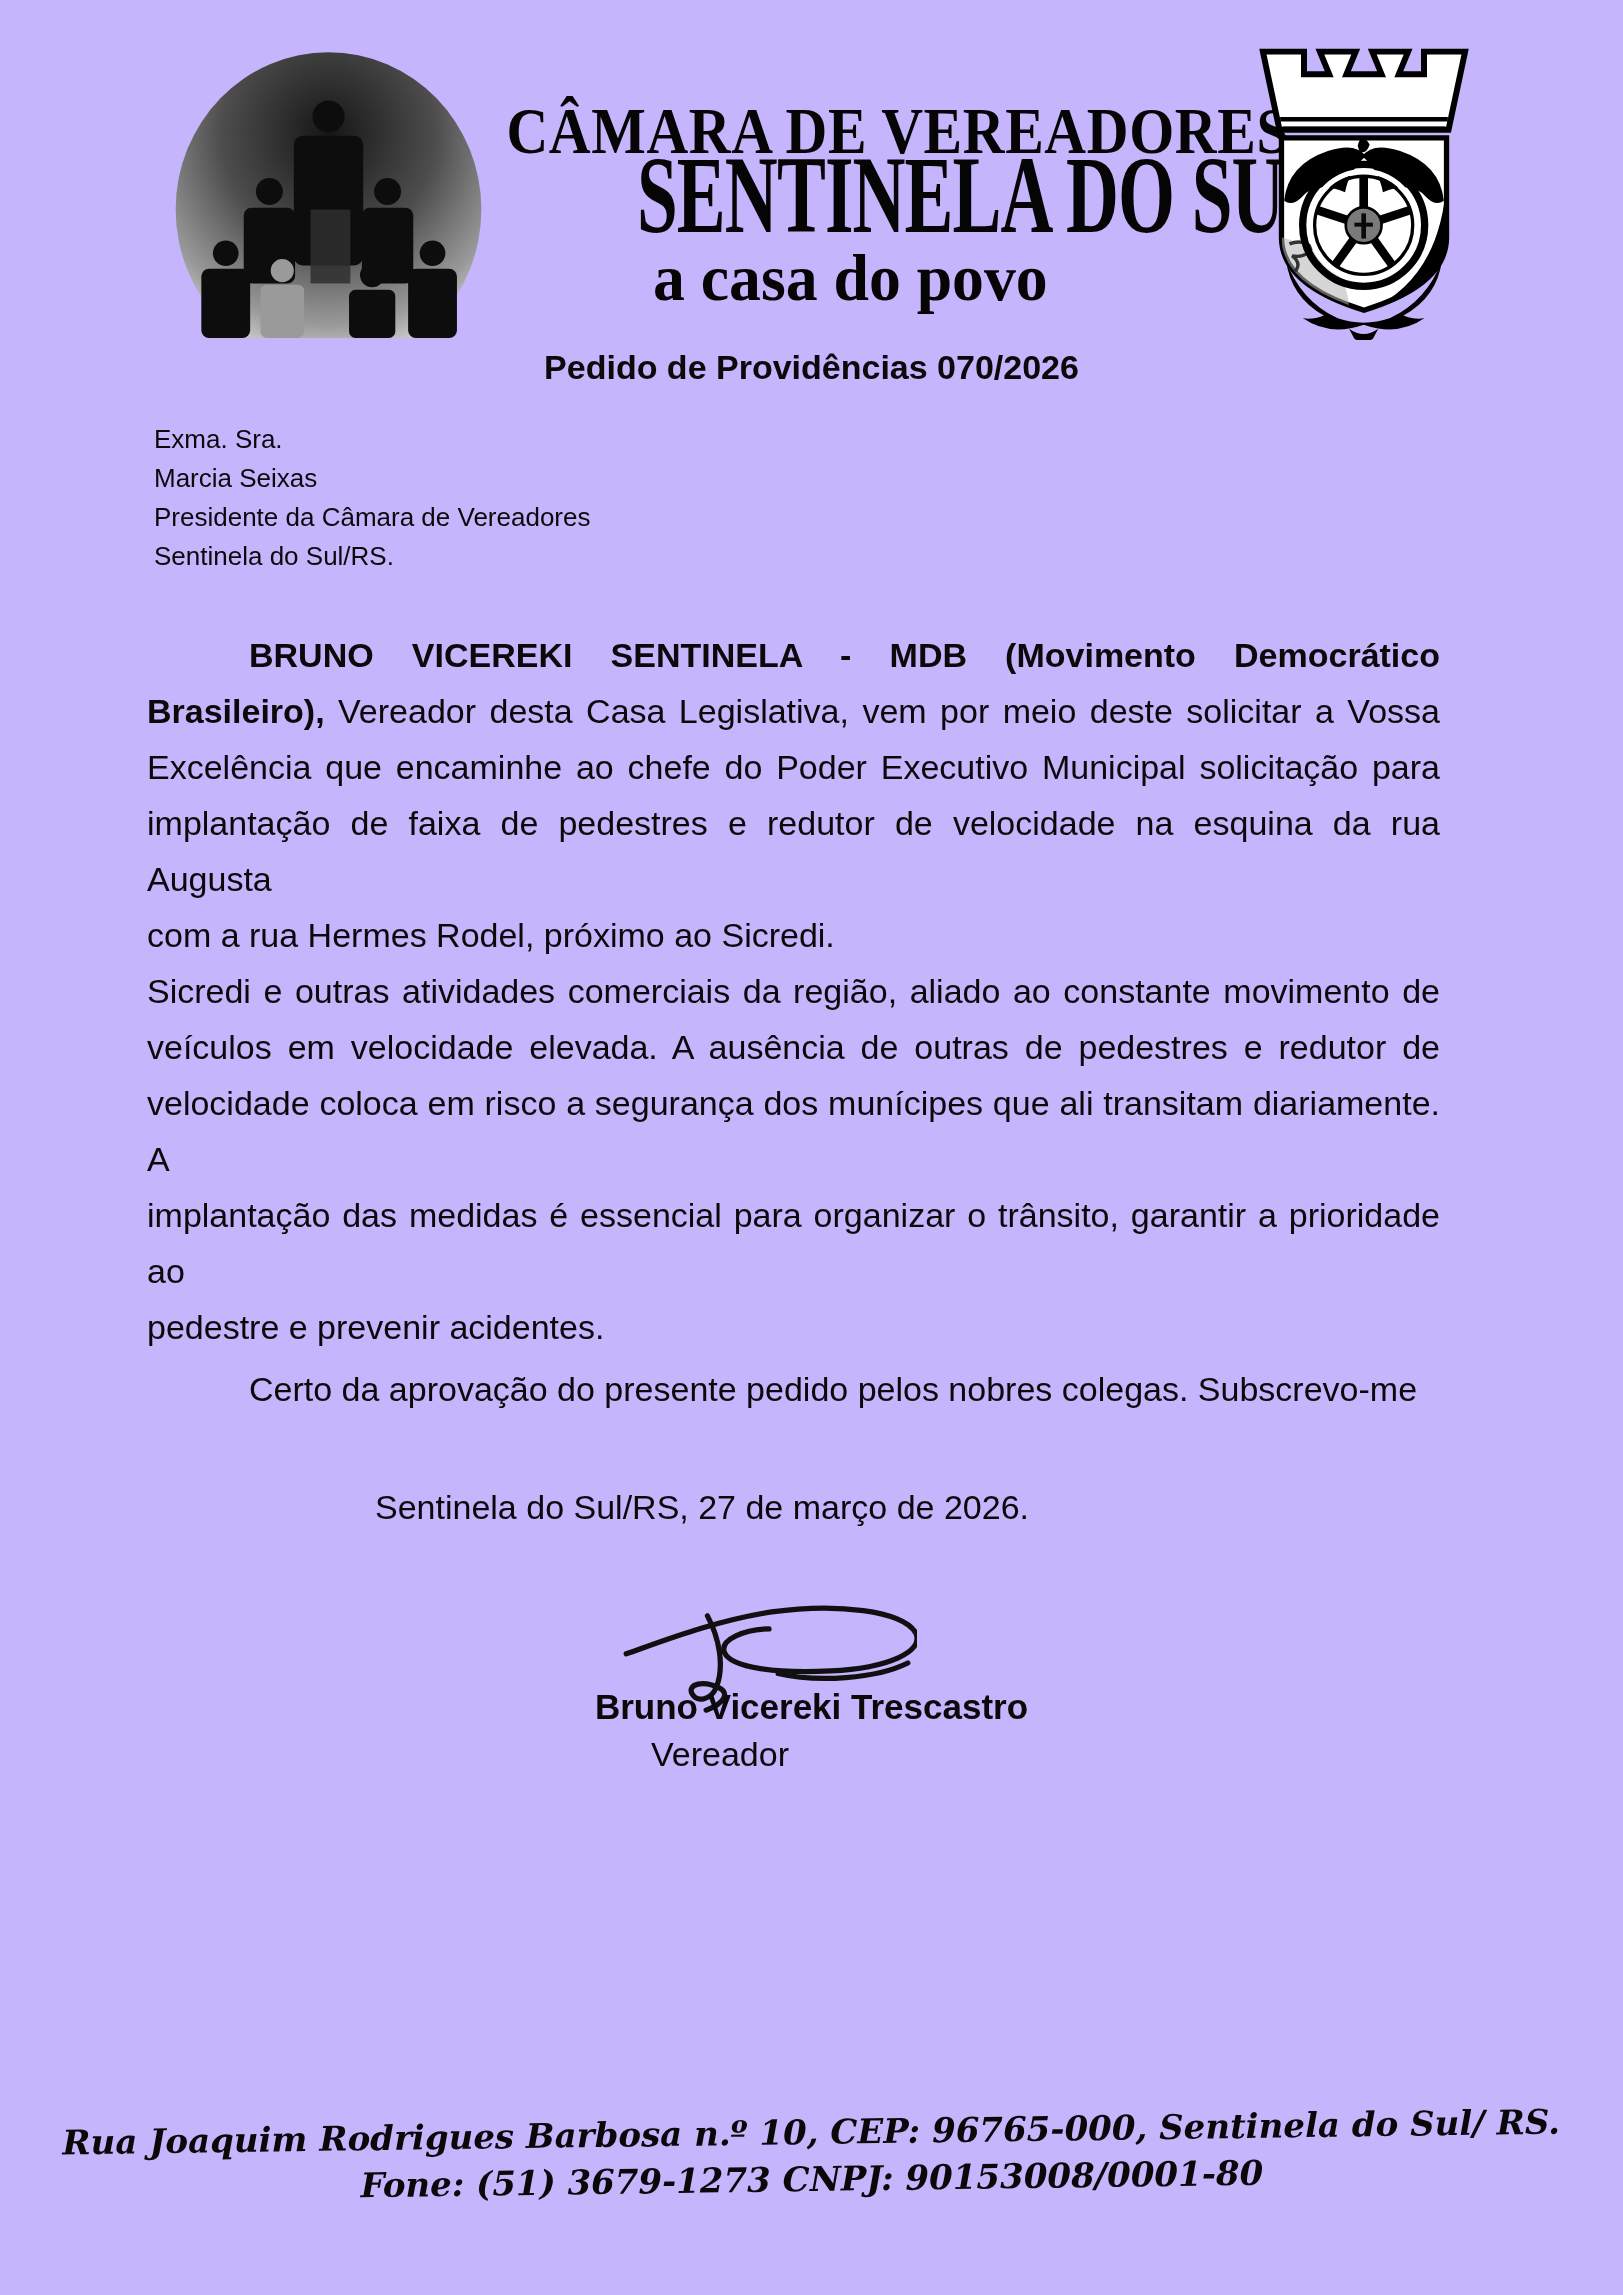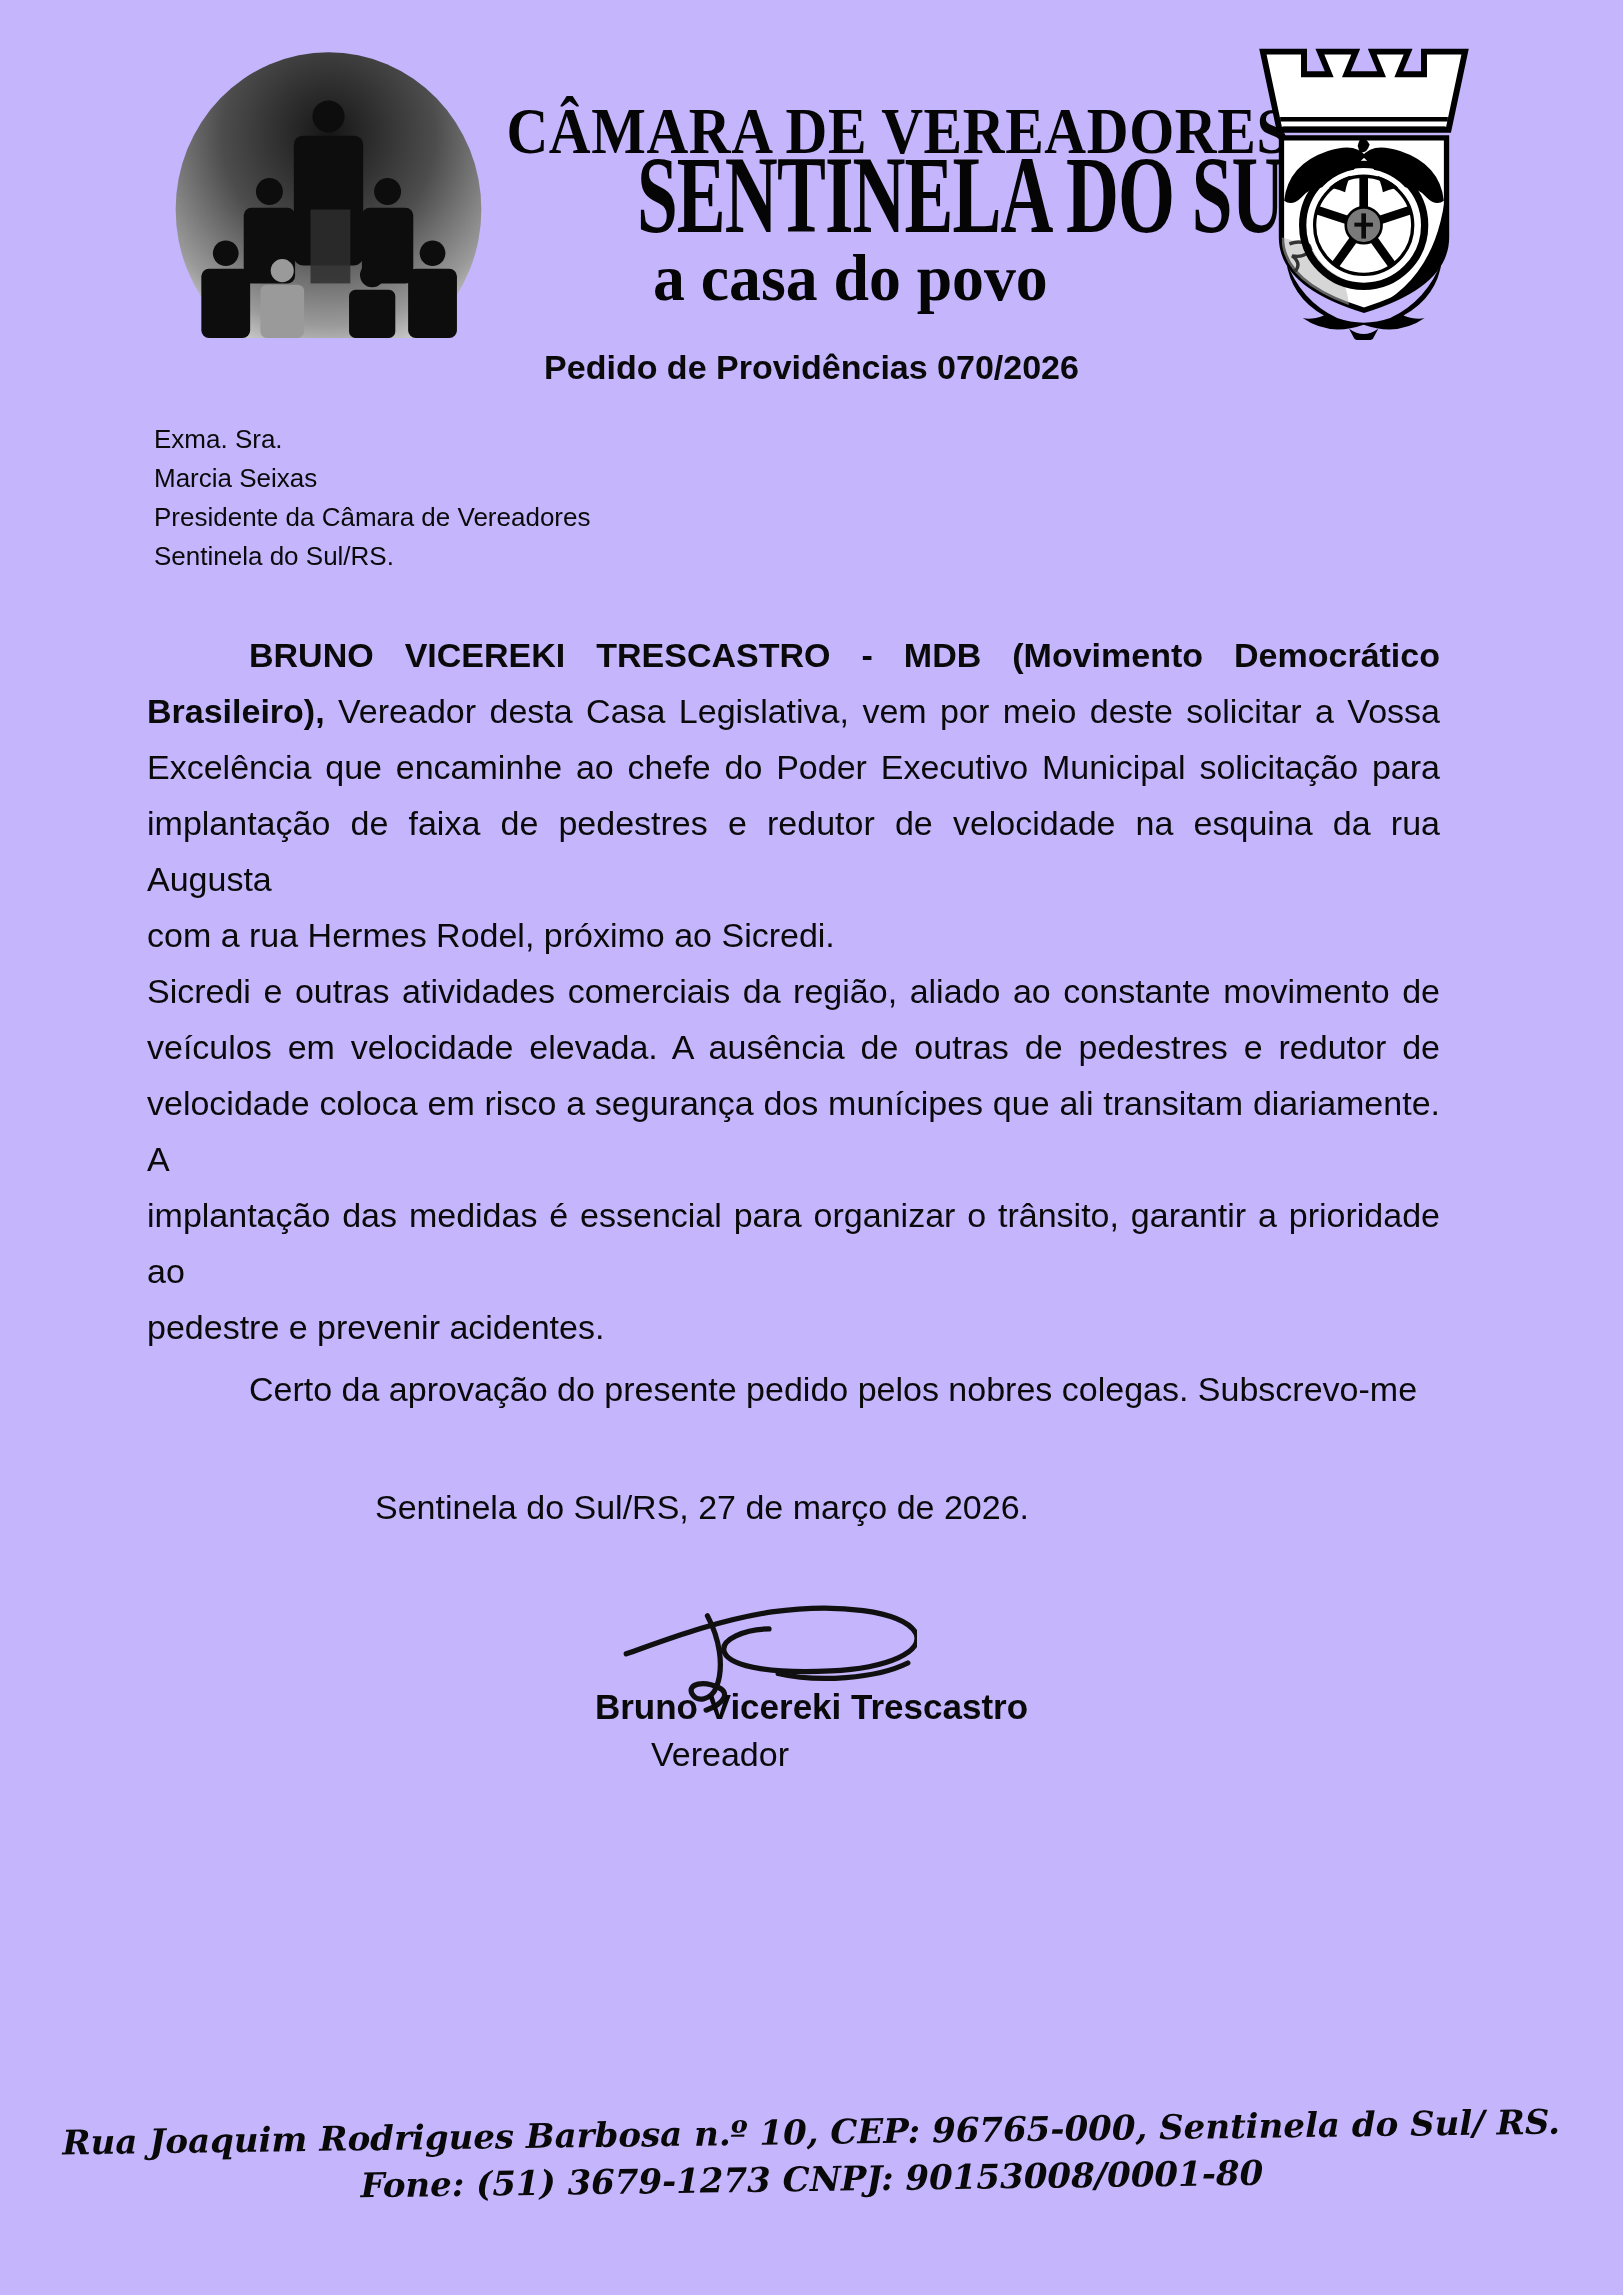--- a/index.html
+++ b/index.html
@@ -150,21 +150,21 @@
 
   <div class="addressee">
     <div>Exma. Sra.</div>
     <div>Marcia Seixas</div>
     <div>Presidente da Câmara de Vereadores</div>
     <div>Sentinela do Sul/RS.</div>
   </div>
 
   <div class="col para1">
     <div class="line just indent">
-      <span class="b">BRUNO VICEREKI TRESCASTRO - MDB (Movimento Democrático</span>
+      <span class="b">BRUNO VICEREKI SENTINELA - MDB (Movimento Democrático</span>
     </div>
     <div class="line just">
       <span class="b">Brasileiro),</span><span> Vereador desta Casa Legislativa, vem por meio deste solicitar a Vossa</span>
     </div>
     <div class="line just">Excelência que encaminhe ao chefe do Poder Executivo Municipal solicitação para</div>
     <div class="line just">implantação de faixa de pedestres e redutor de velocidade na esquina da rua Augusta</div>
     <div class="line">com a rua Hermes Rodel, próximo ao Sicredi.</div>
   </div>
 
   <div class="col para2">

